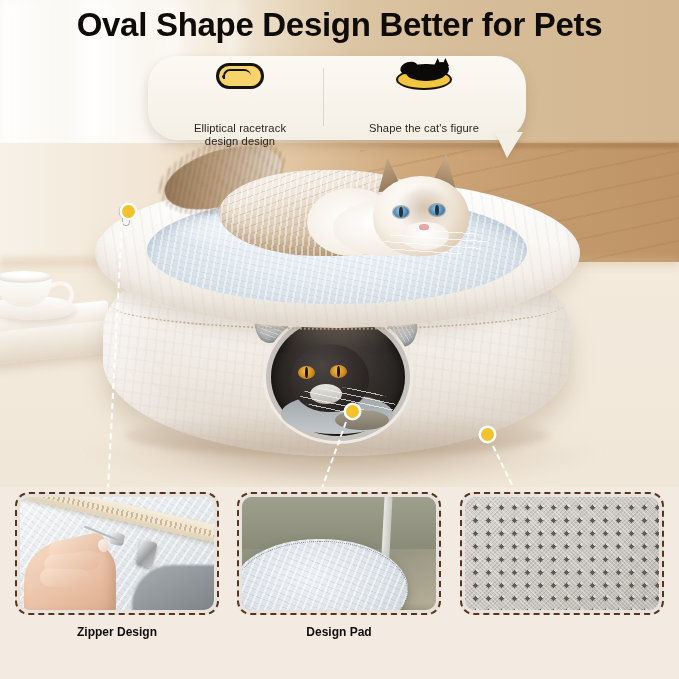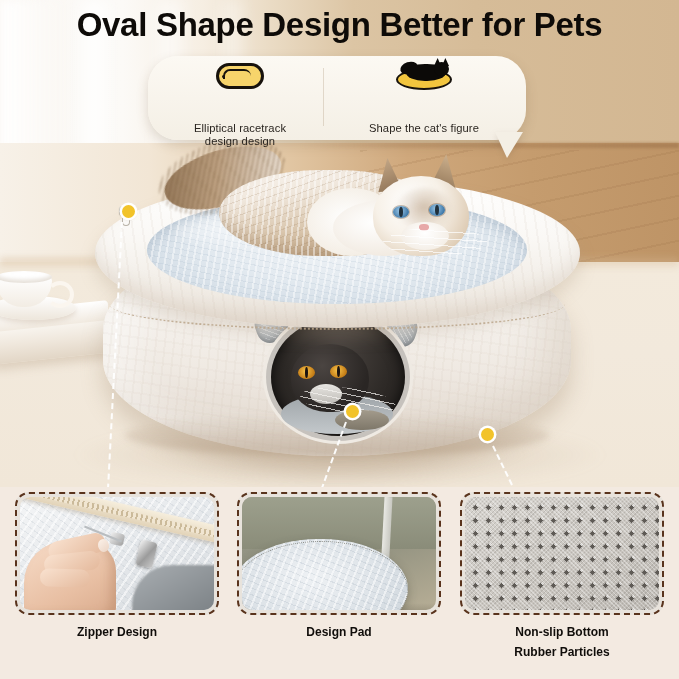--- a/index.html
+++ b/index.html
@@ -420,20 +420,16 @@
 
     <div class="panel p3">
       <div class="panel-img">
         <div class="panel-inner">
           <div class="r-bg"></div>
           <div class="r-weave"></div>
           <div class="r-dots"></div>
           <div class="r-dots2"></div>
         </div>
       </div>
-      <div class="panel-cap">
-        <div>Non-slip Bottom</div>
-        <div>Rubber Particles</div>
-      </div>
     </div>
 
   </div>
 </div>
 
 </body></html>

